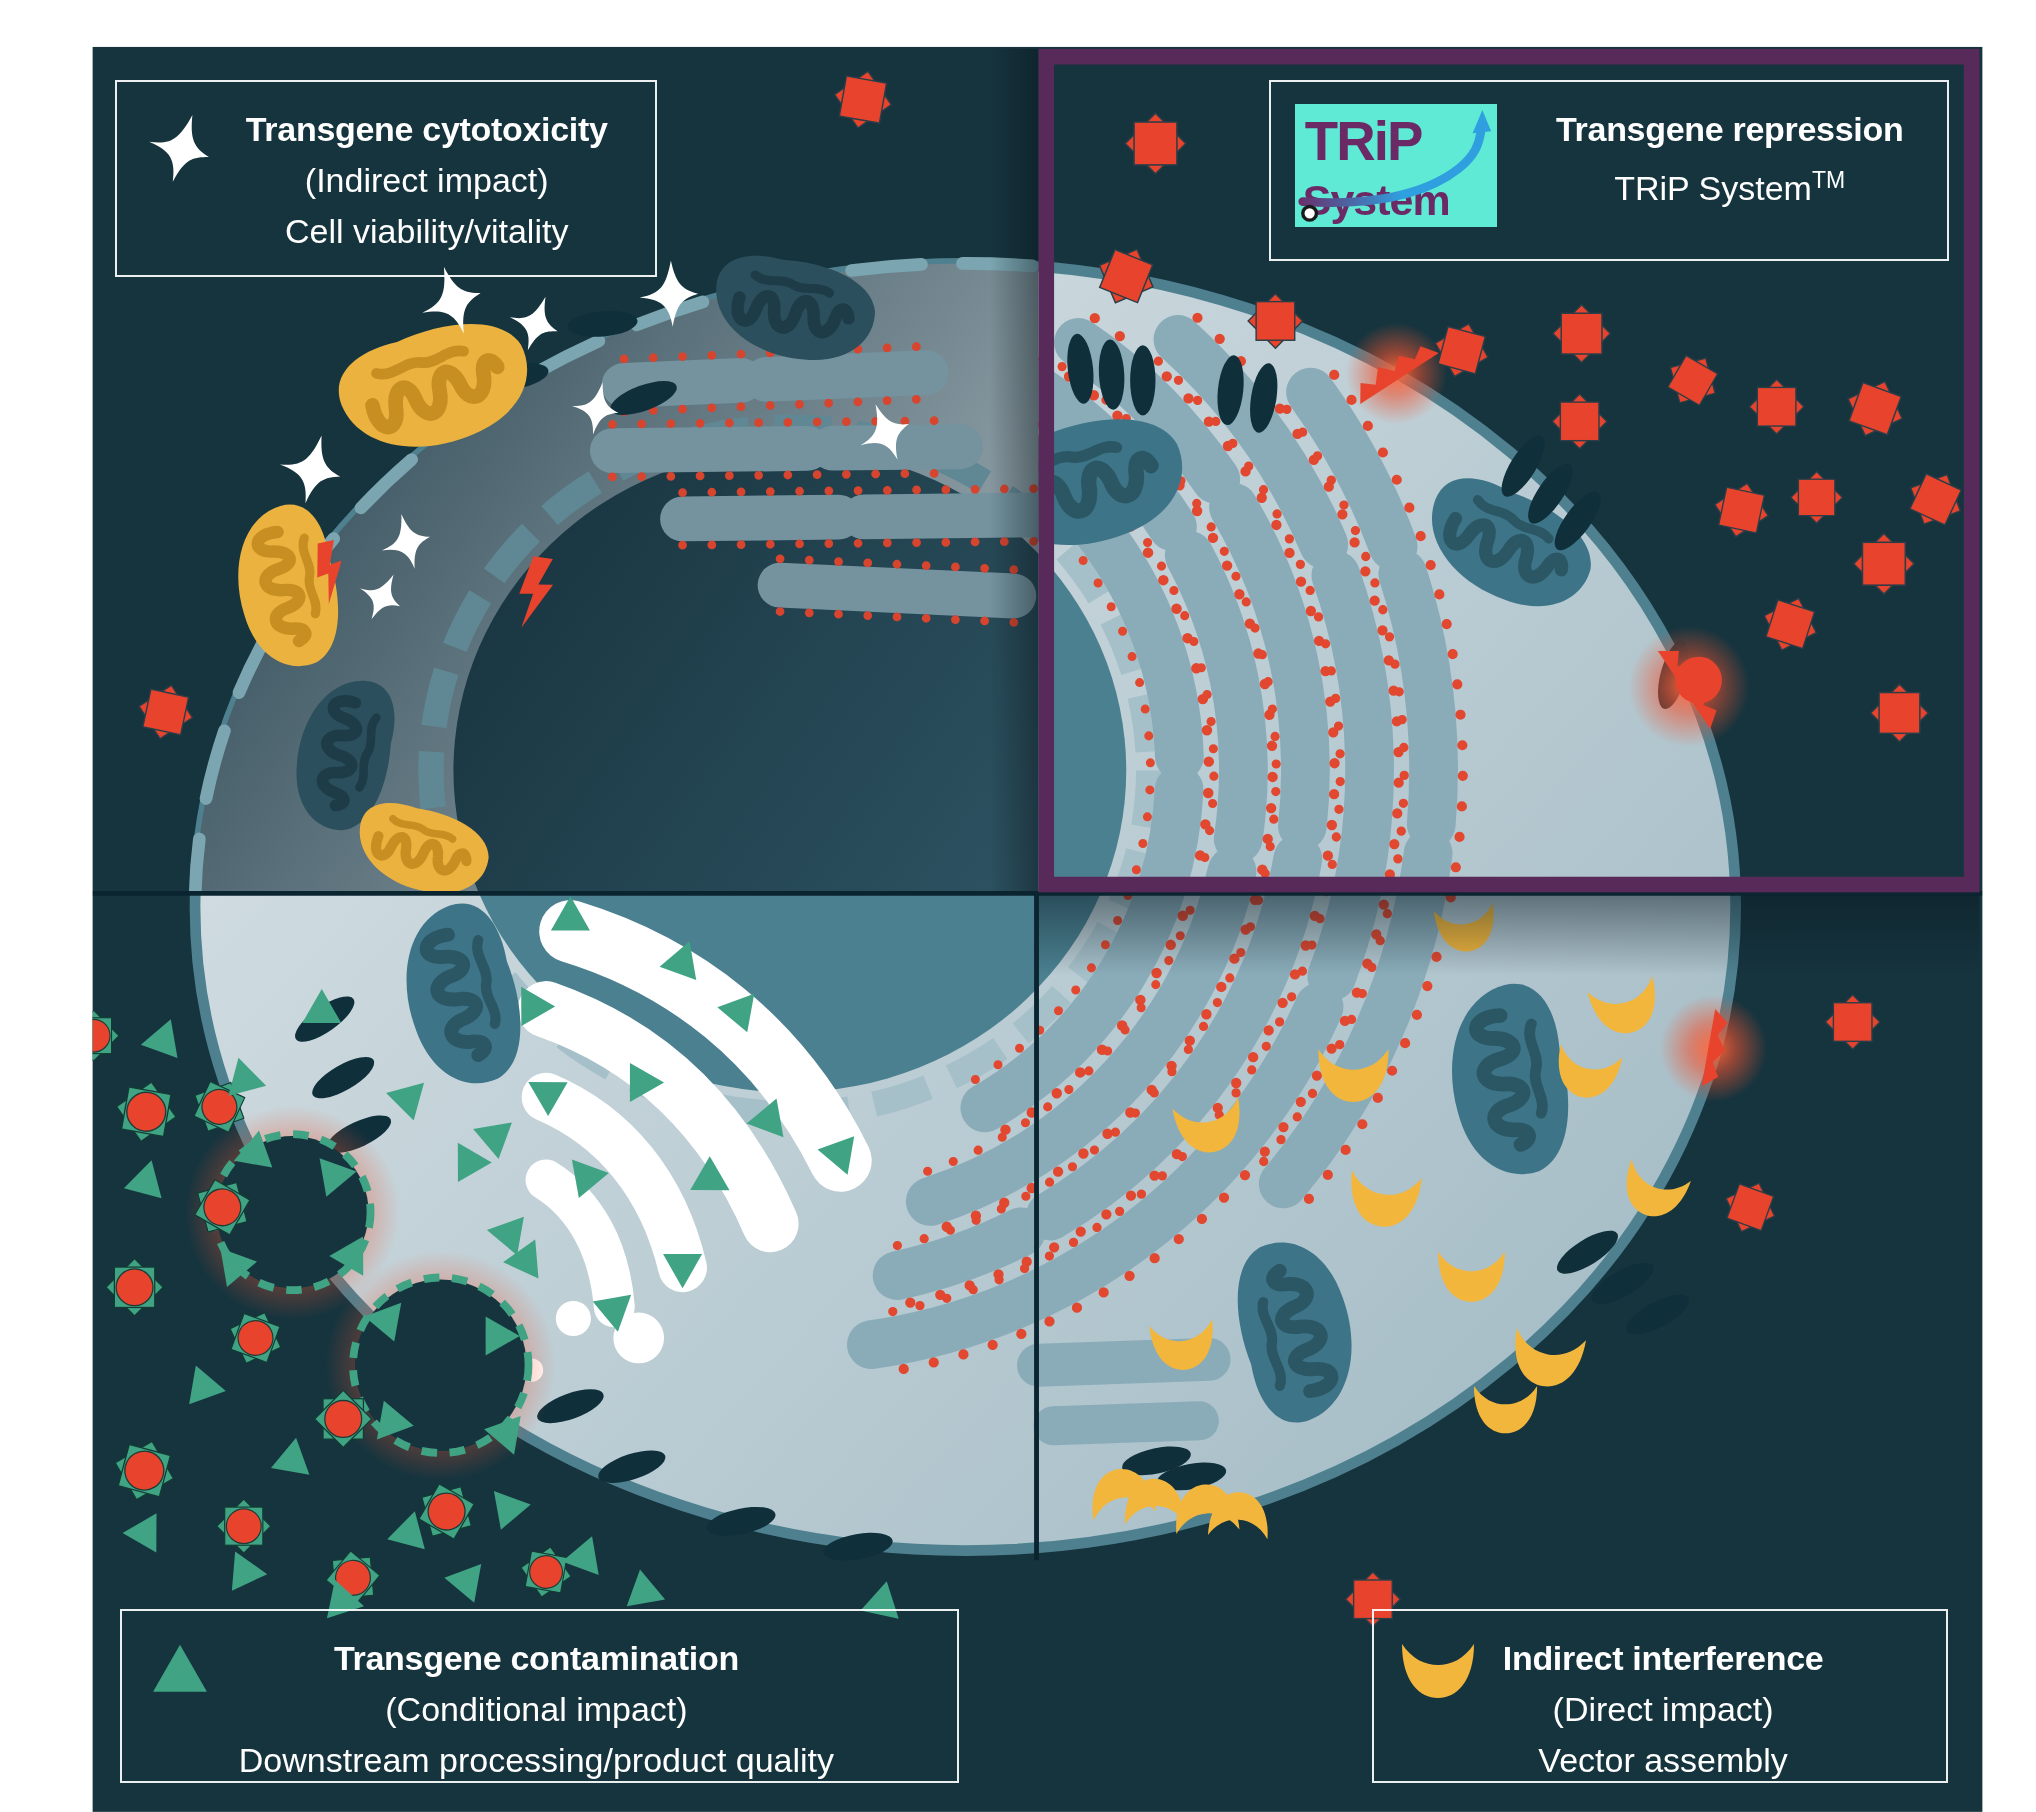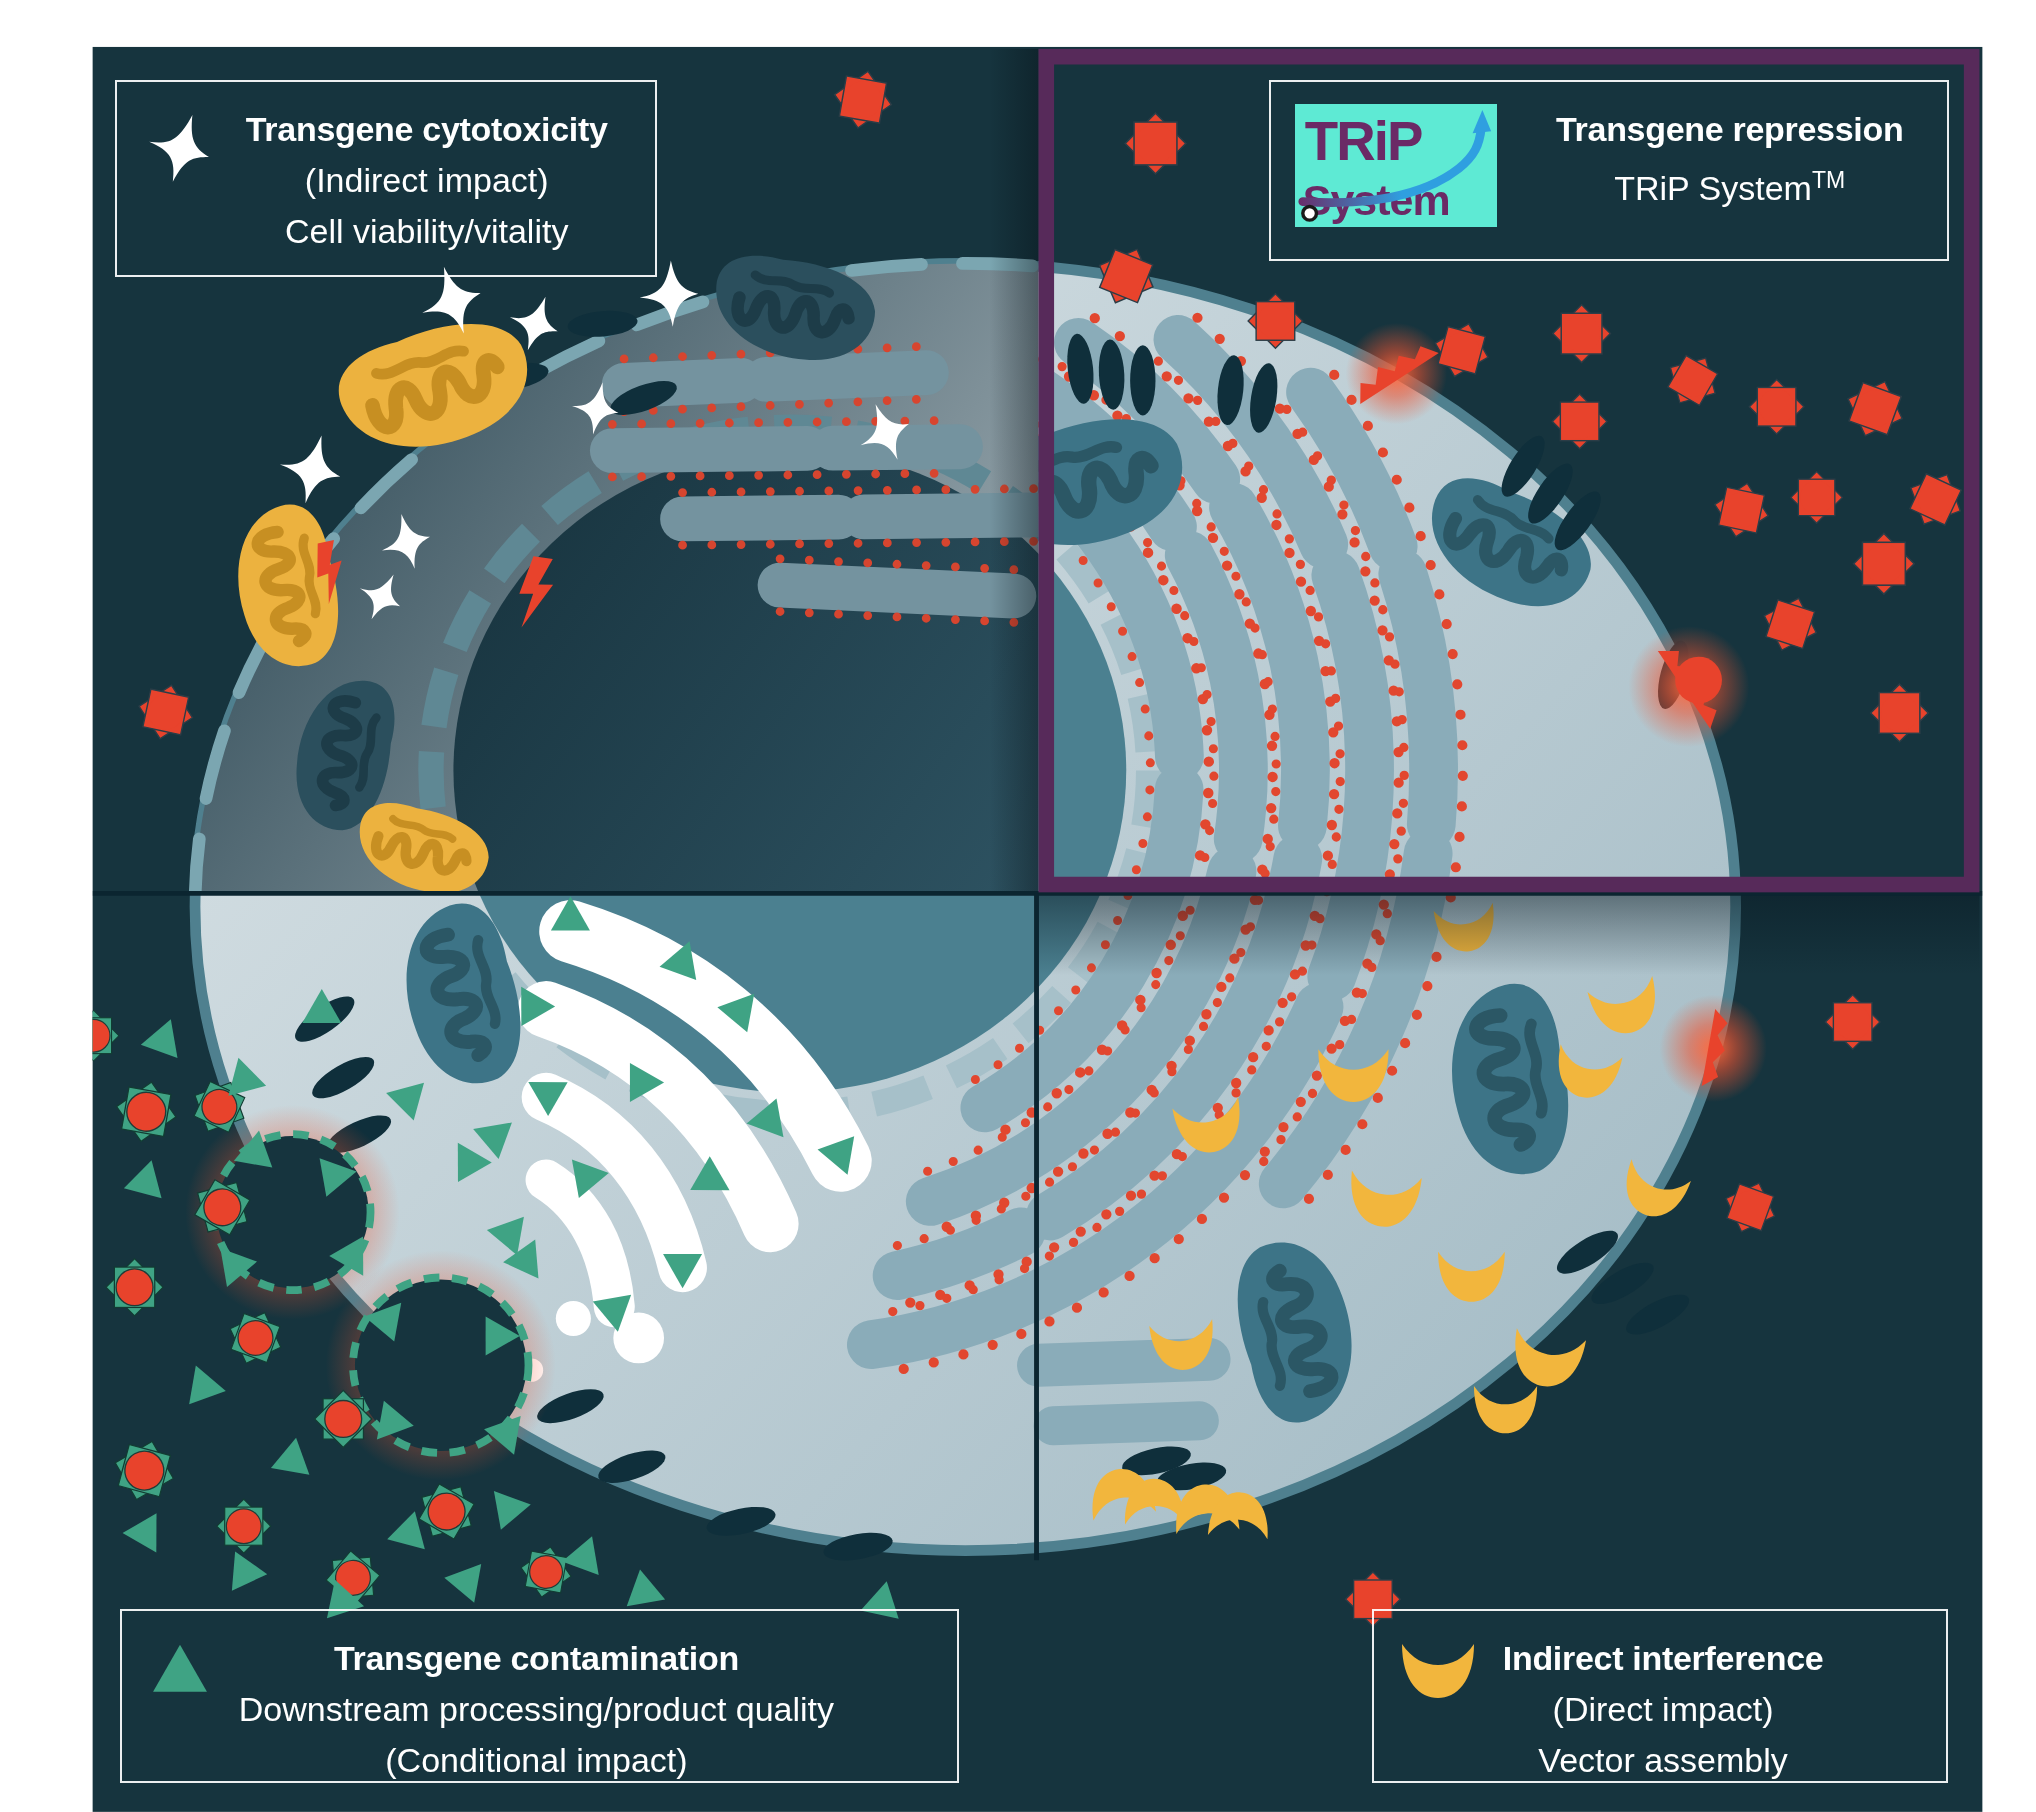--- a/index.html
+++ b/index.html
@@ -383,22 +383,22 @@
 </div>
 
 <div class="lbox" id="box-bl" style="left:120px;top:1609px;width:839px;height:174px;">
   <div class="icon-col">
     <svg width="70" height="70" viewBox="-26 -26 52 52">
           <use href="#sym-tri" fill="#3fa384"></use>
         </svg>
   </div>
   <div class="txt">
     <span class="line title">Transgene contamination</span>
+    <span class="line">(Conditional impact)</span>
     <span class="line">Downstream processing/product quality</span>
-    <span class="line">(Conditional impact)</span>
   </div>
 </div>
 
 <div class="lbox" id="box-br" style="left:1372px;top:1609px;width:576px;height:174px;">
   <div class="icon-col">
     <svg width="82" height="64" viewBox="-40 -18 80 64">
           <use href="#sym-cres" fill="#f2b63d"></use>
         </svg>
   </div>
   <div class="txt">

